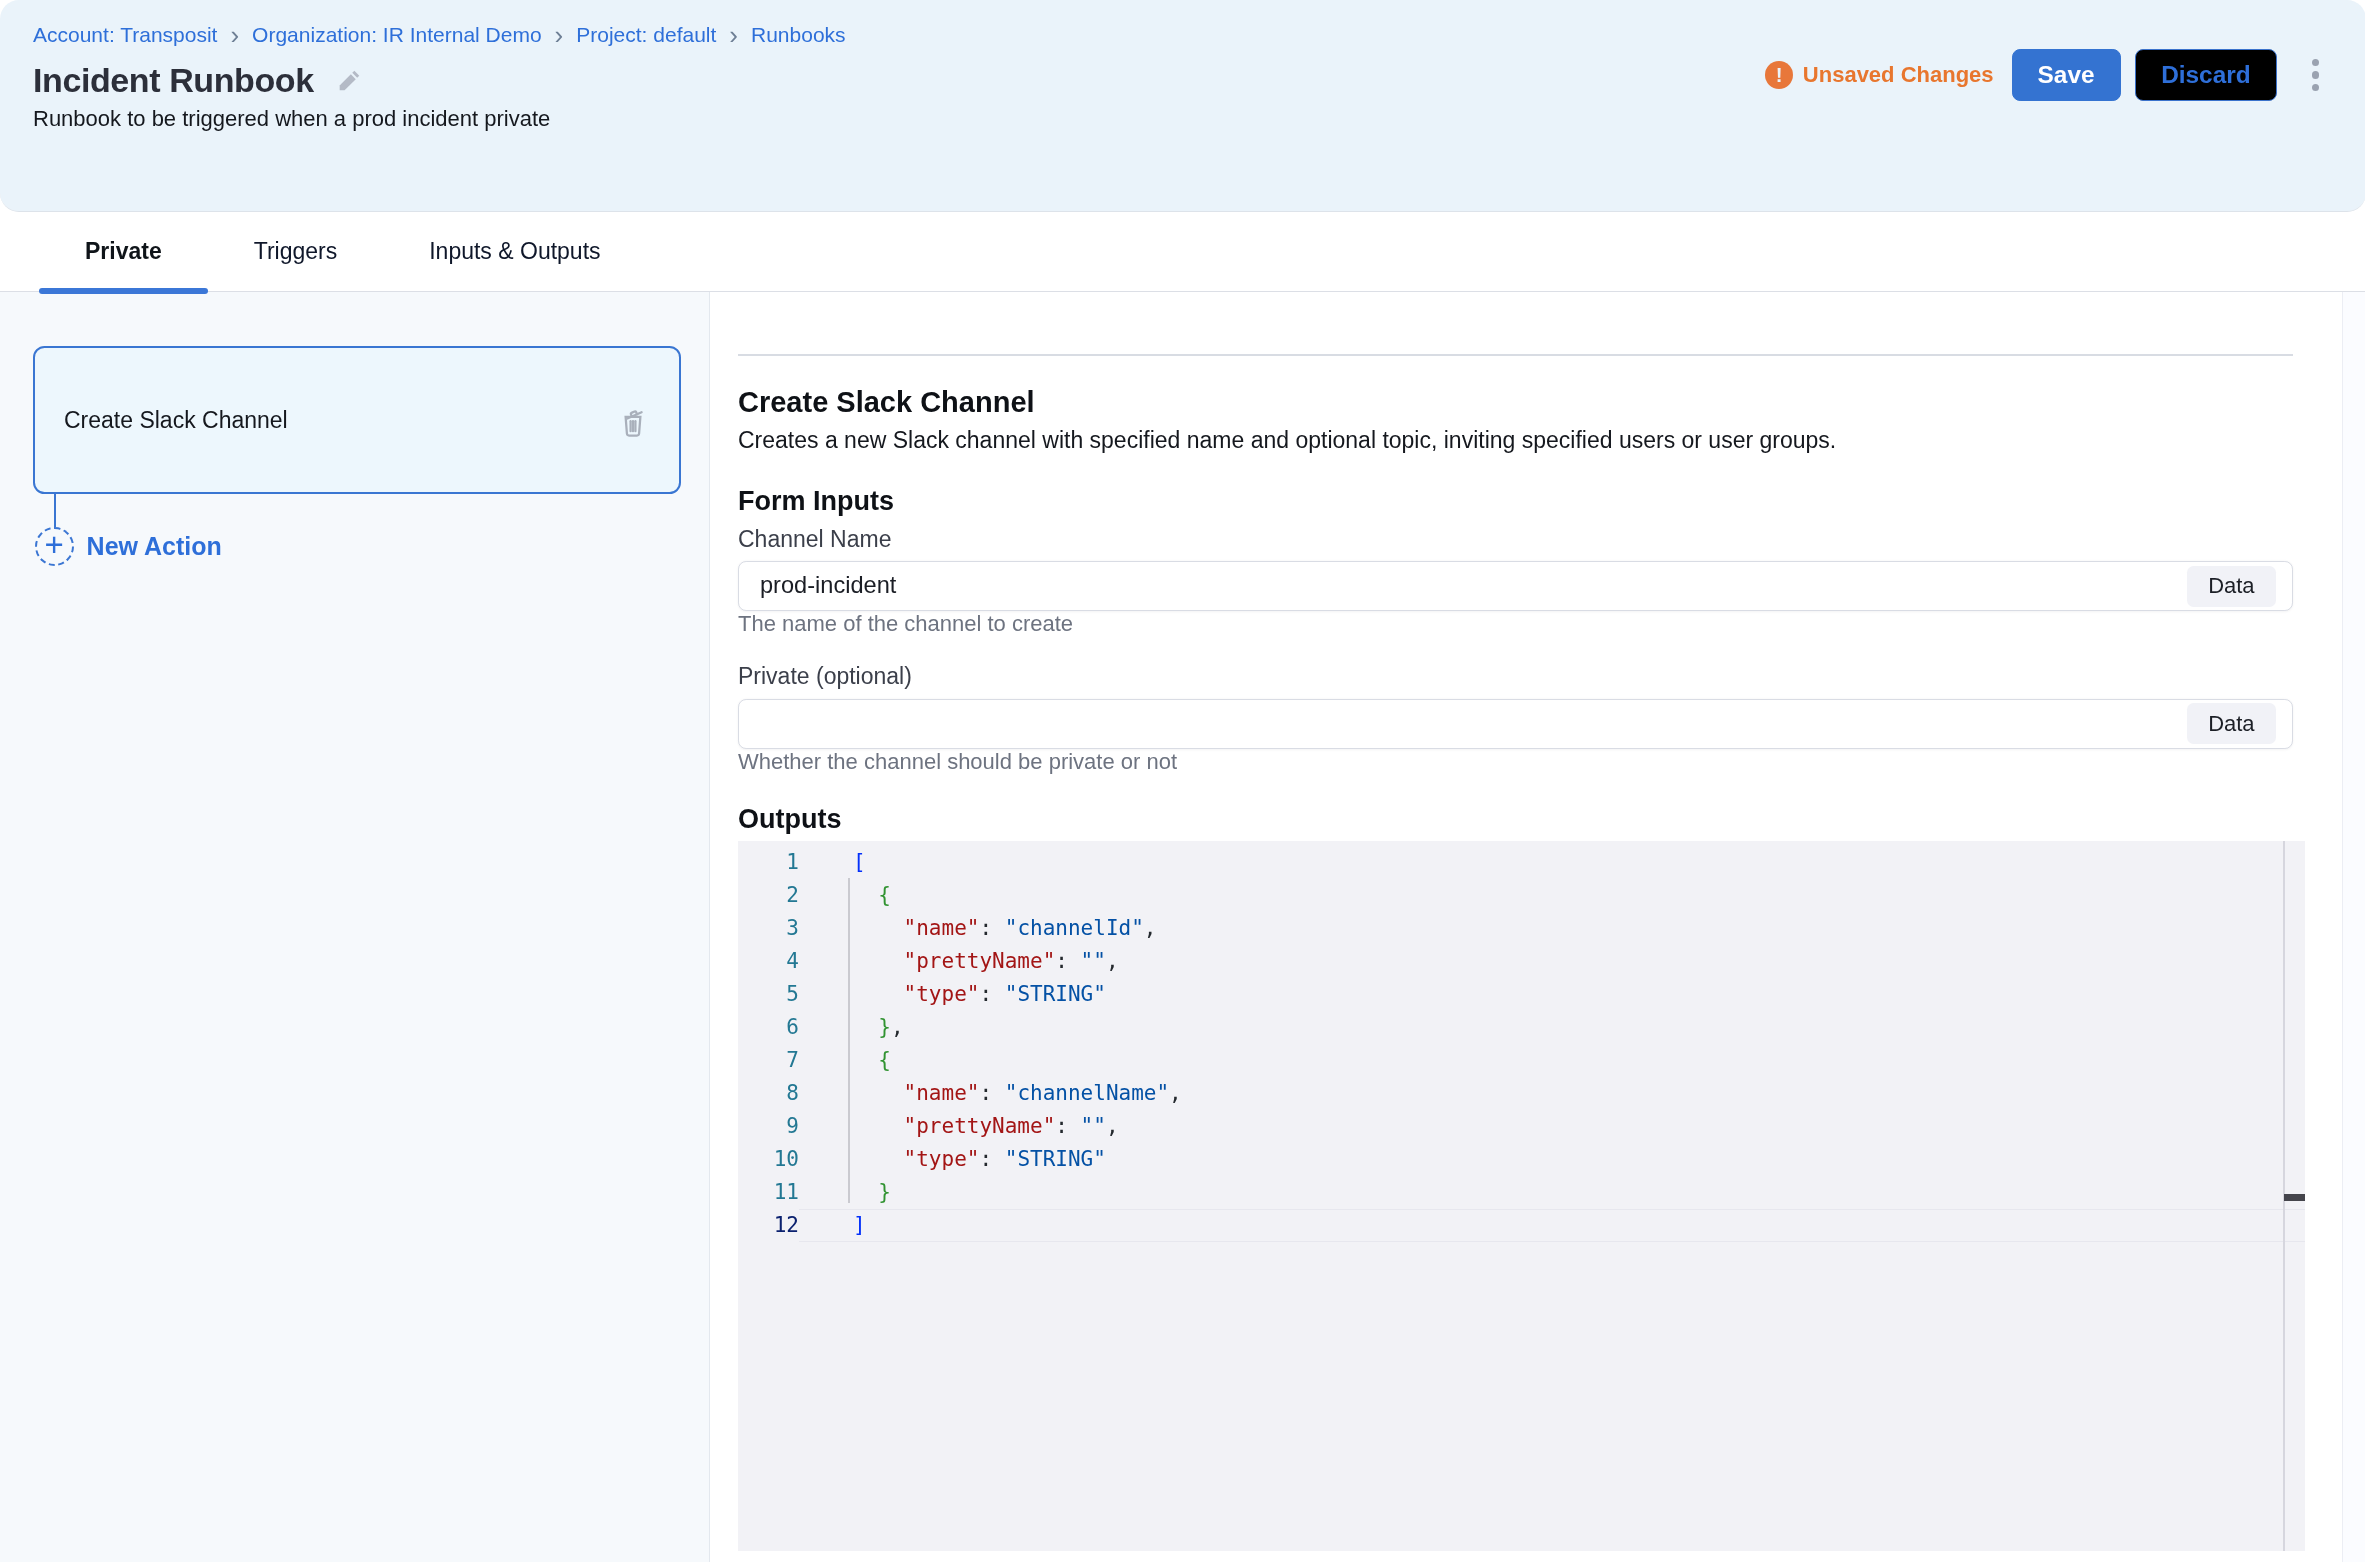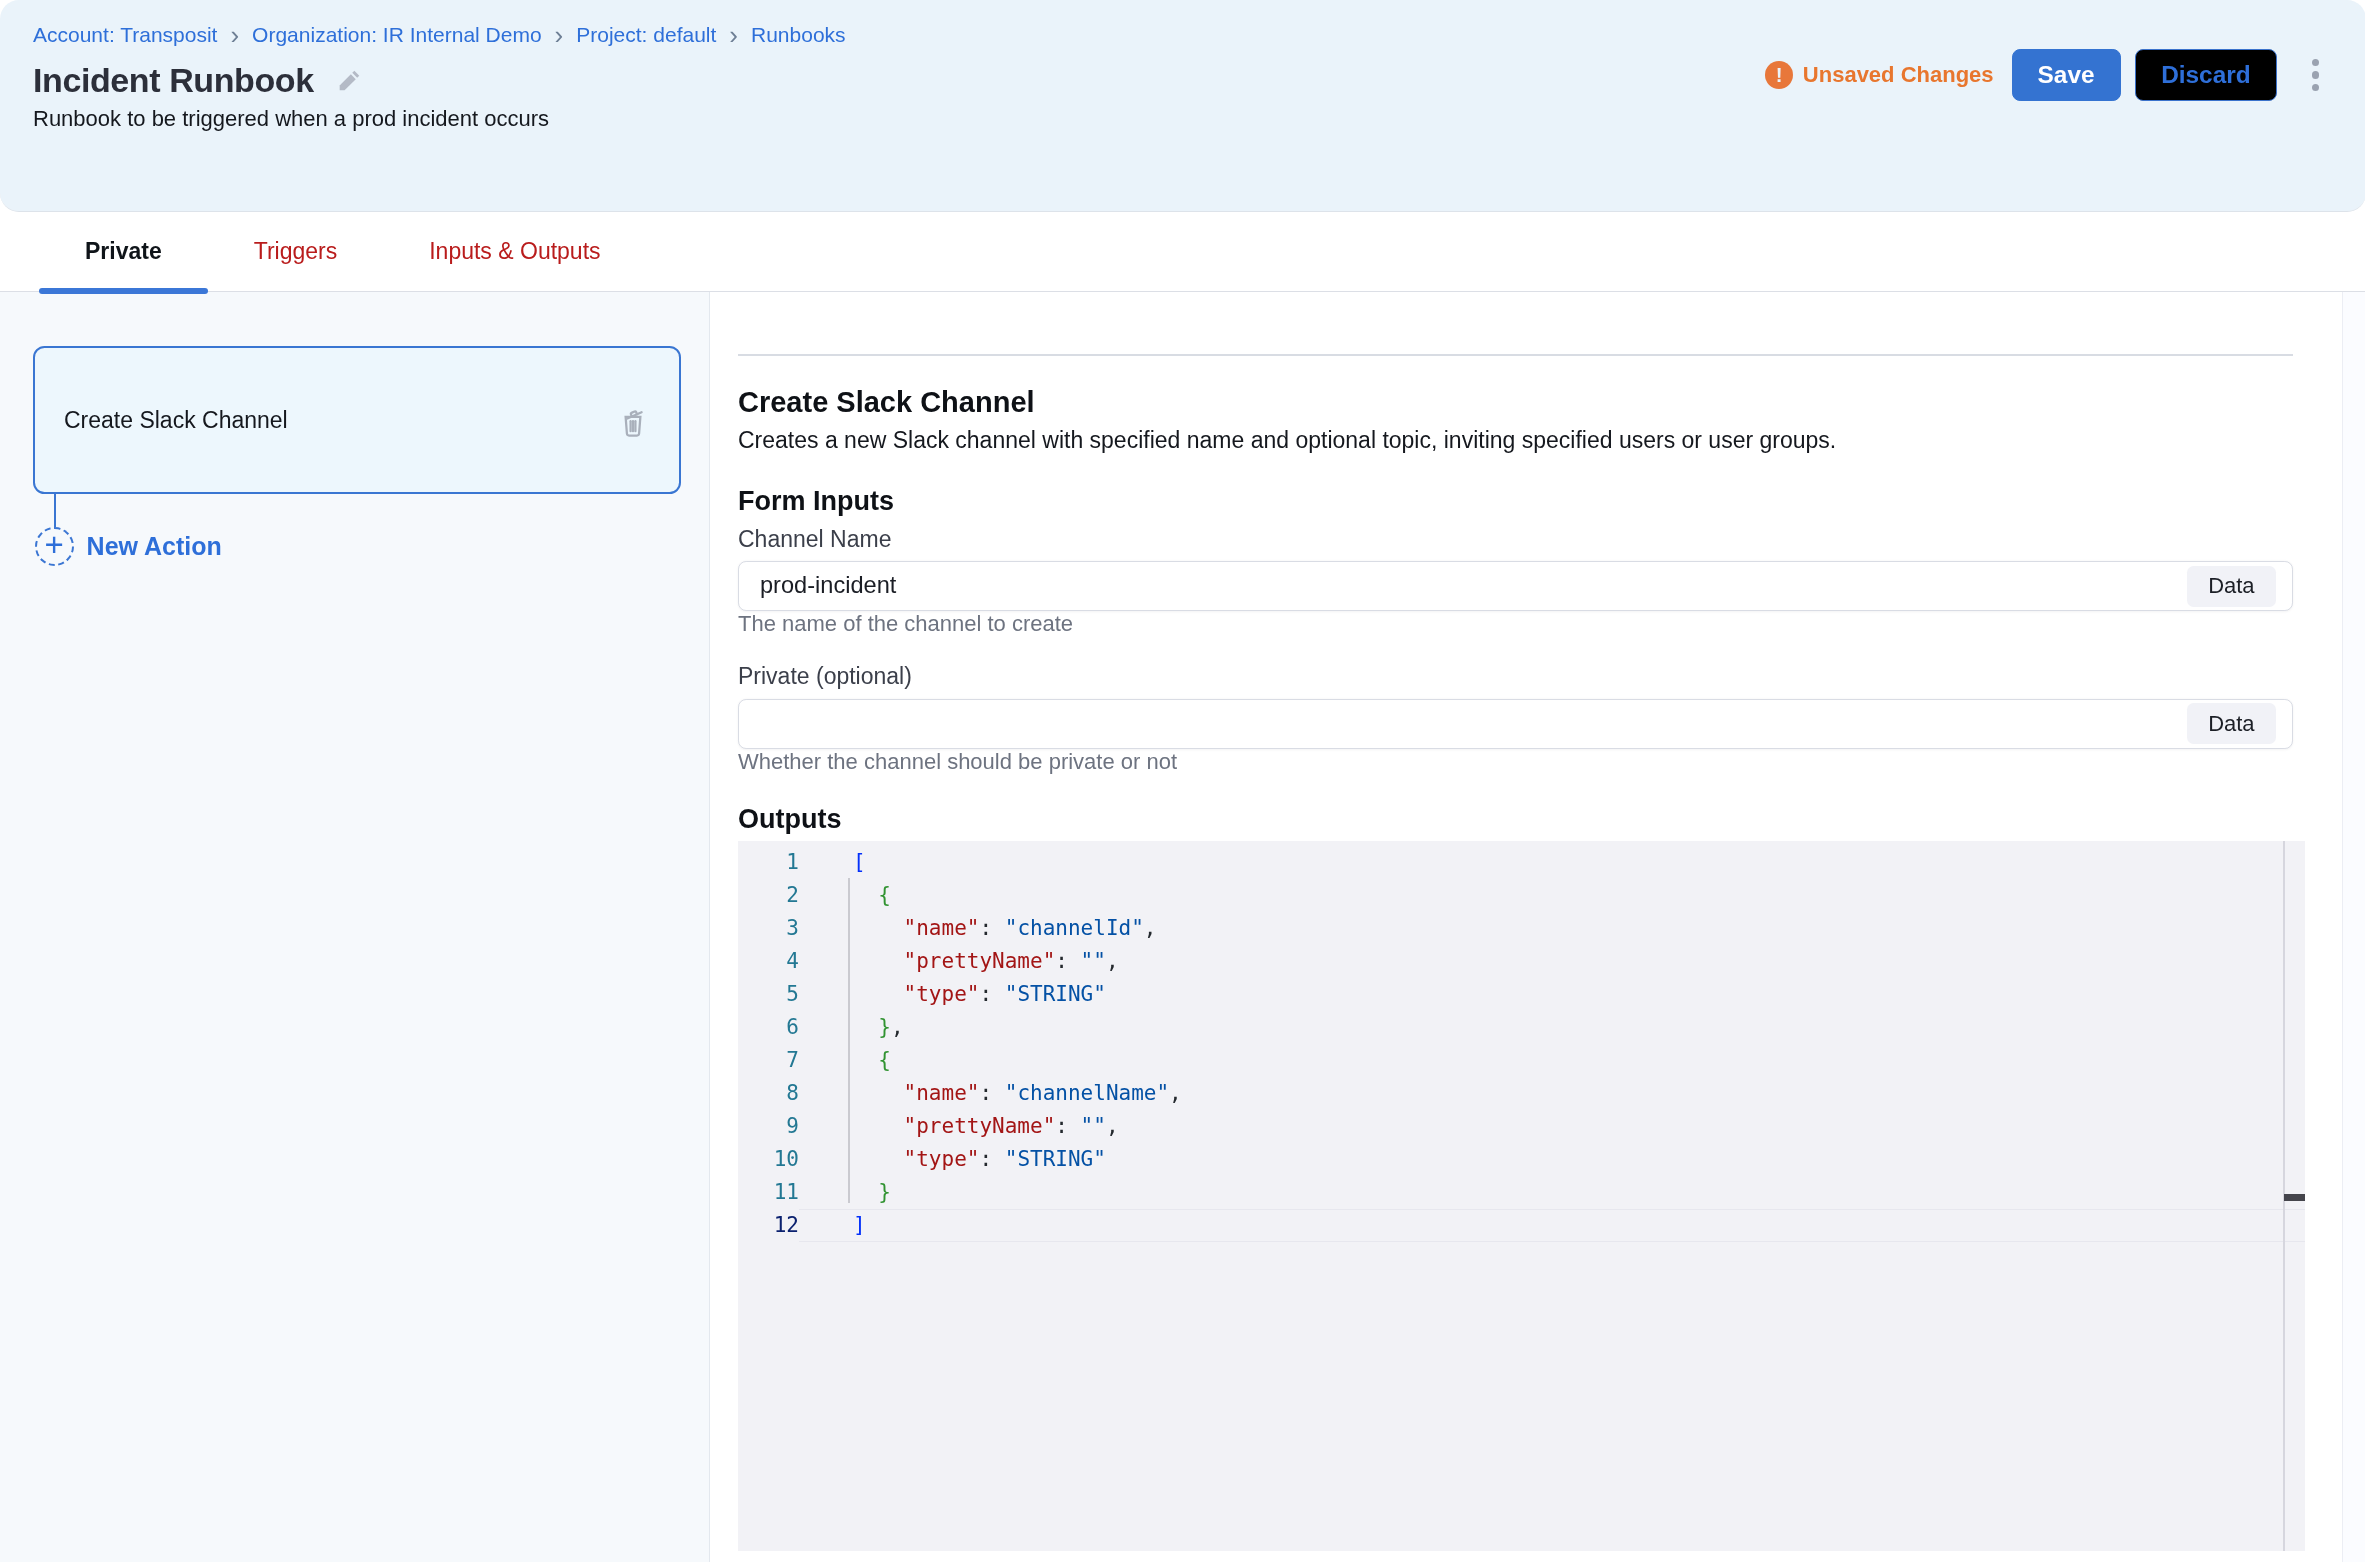--- a/index.html
+++ b/index.html
@@ -133,21 +133,21 @@
     border-bottom: 1.6px solid #dcdfe6;
     display: flex;
     align-items: stretch;
     padding-left: 39px;
   }
   .tab {
     position: relative;
     display: flex; align-items: center;
     padding: 0 46px;
     font-size: 23px;
-    color: #b91c1c;
+    color: #0f172a;
     cursor: pointer;
   }
   .tab.active { color: #0f1419; font-weight: 700; }
   .tab.active::after {
     content: "";
     position: absolute;
     left: 0; right: 0; bottom: -3.3px;
     height: 6.5px;
     border-radius: 4.1px;
     background: #3b77d7;
@@ -377,21 +377,21 @@
     <span class="crumb-sep">›</span>
     <a>Runbooks</a>
   </nav>
   <div class="title-row">
     <h1 class="page-title">Incident Runbook</h1>
     <svg class="edit-pencil" viewBox="0 0 24 24">
       <path d="M16.6 3.2 L20.8 7.4 L19 9.2 L14.8 5 Z" fill="#b4bac6"></path>
       <path d="M13.6 6.2 L17.8 10.4 L8.2 20 L4 20 L4 15.8 Z" fill="#b4bac6"></path>
     </svg>
   </div>
-  <div class="page-subtitle">Runbook to be triggered when a prod incident occurs</div>
+  <div class="page-subtitle">Runbook to be triggered when a prod incident private</div>
 
   <div class="header-actions">
     <div class="unsaved">
       <span class="warn-icon">!</span>
       <span class="unsaved-text">Unsaved Changes</span>
     </div>
     <button class="btn btn-save">Save</button>
     <button class="btn btn-discard">Discard</button>
     <div class="kebab">
         <i></i>

